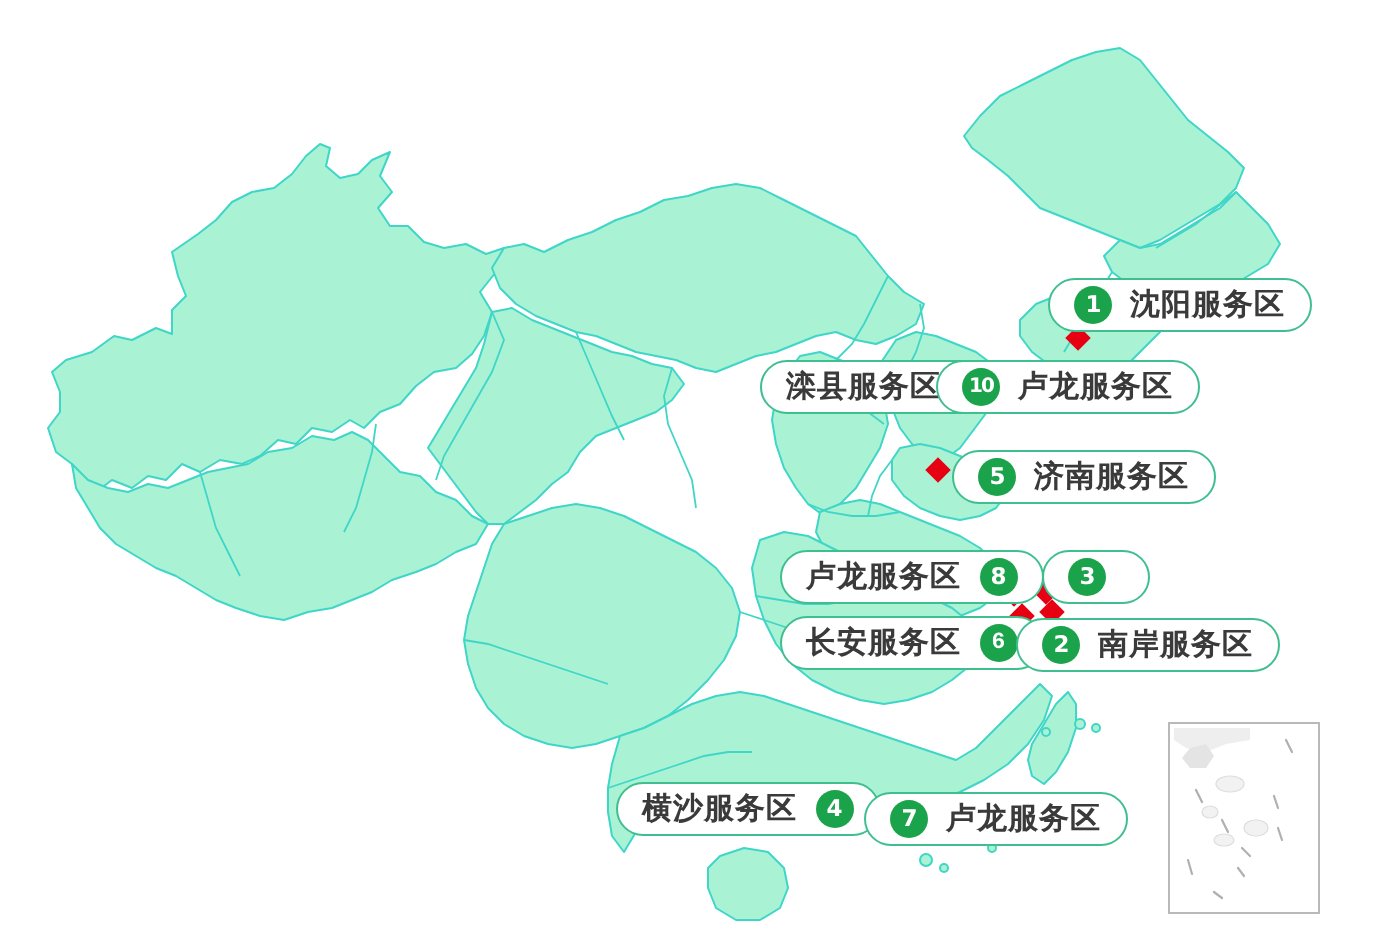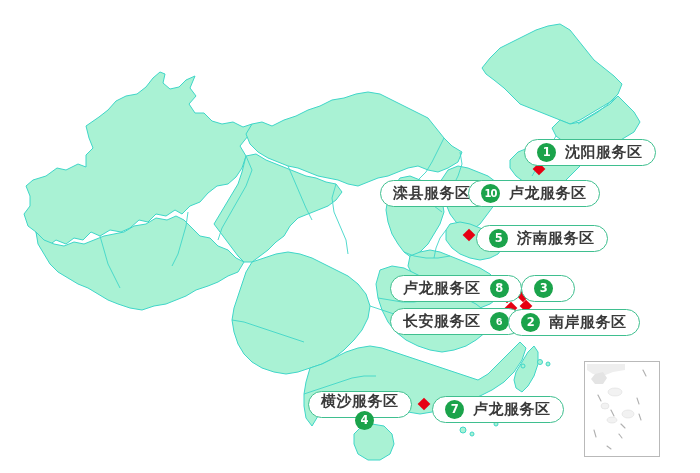--- a/index.html
+++ b/index.html
@@ -235,21 +235,21 @@
   <div class="pill left" style="left:390px;top:308px;font-family:Liberation Mono, monospace;">
     <span class="pill-label">长安服务区</span>
     <span class="badge">6</span>
   </div>
 
   <div class="pill right" style="left:508px;top:309px;">
     <span class="badge">2</span>
     <span class="pill-label">南岸服务区</span>
   </div>
 
-  <div class="pill left" style="left:308px;top:391px;flex-direction:column;">
+  <div class="pill left" style="left:308px;top:391px;">
     <span class="pill-label">横沙服务区</span>
     <span class="badge">4</span>
   </div>
 
   <div class="pill right" style="left:432px;top:396px;">
     <span class="badge">7</span>
     <span class="pill-label">卢龙服务区</span>
   </div>
 
   <div id="inset-box">

